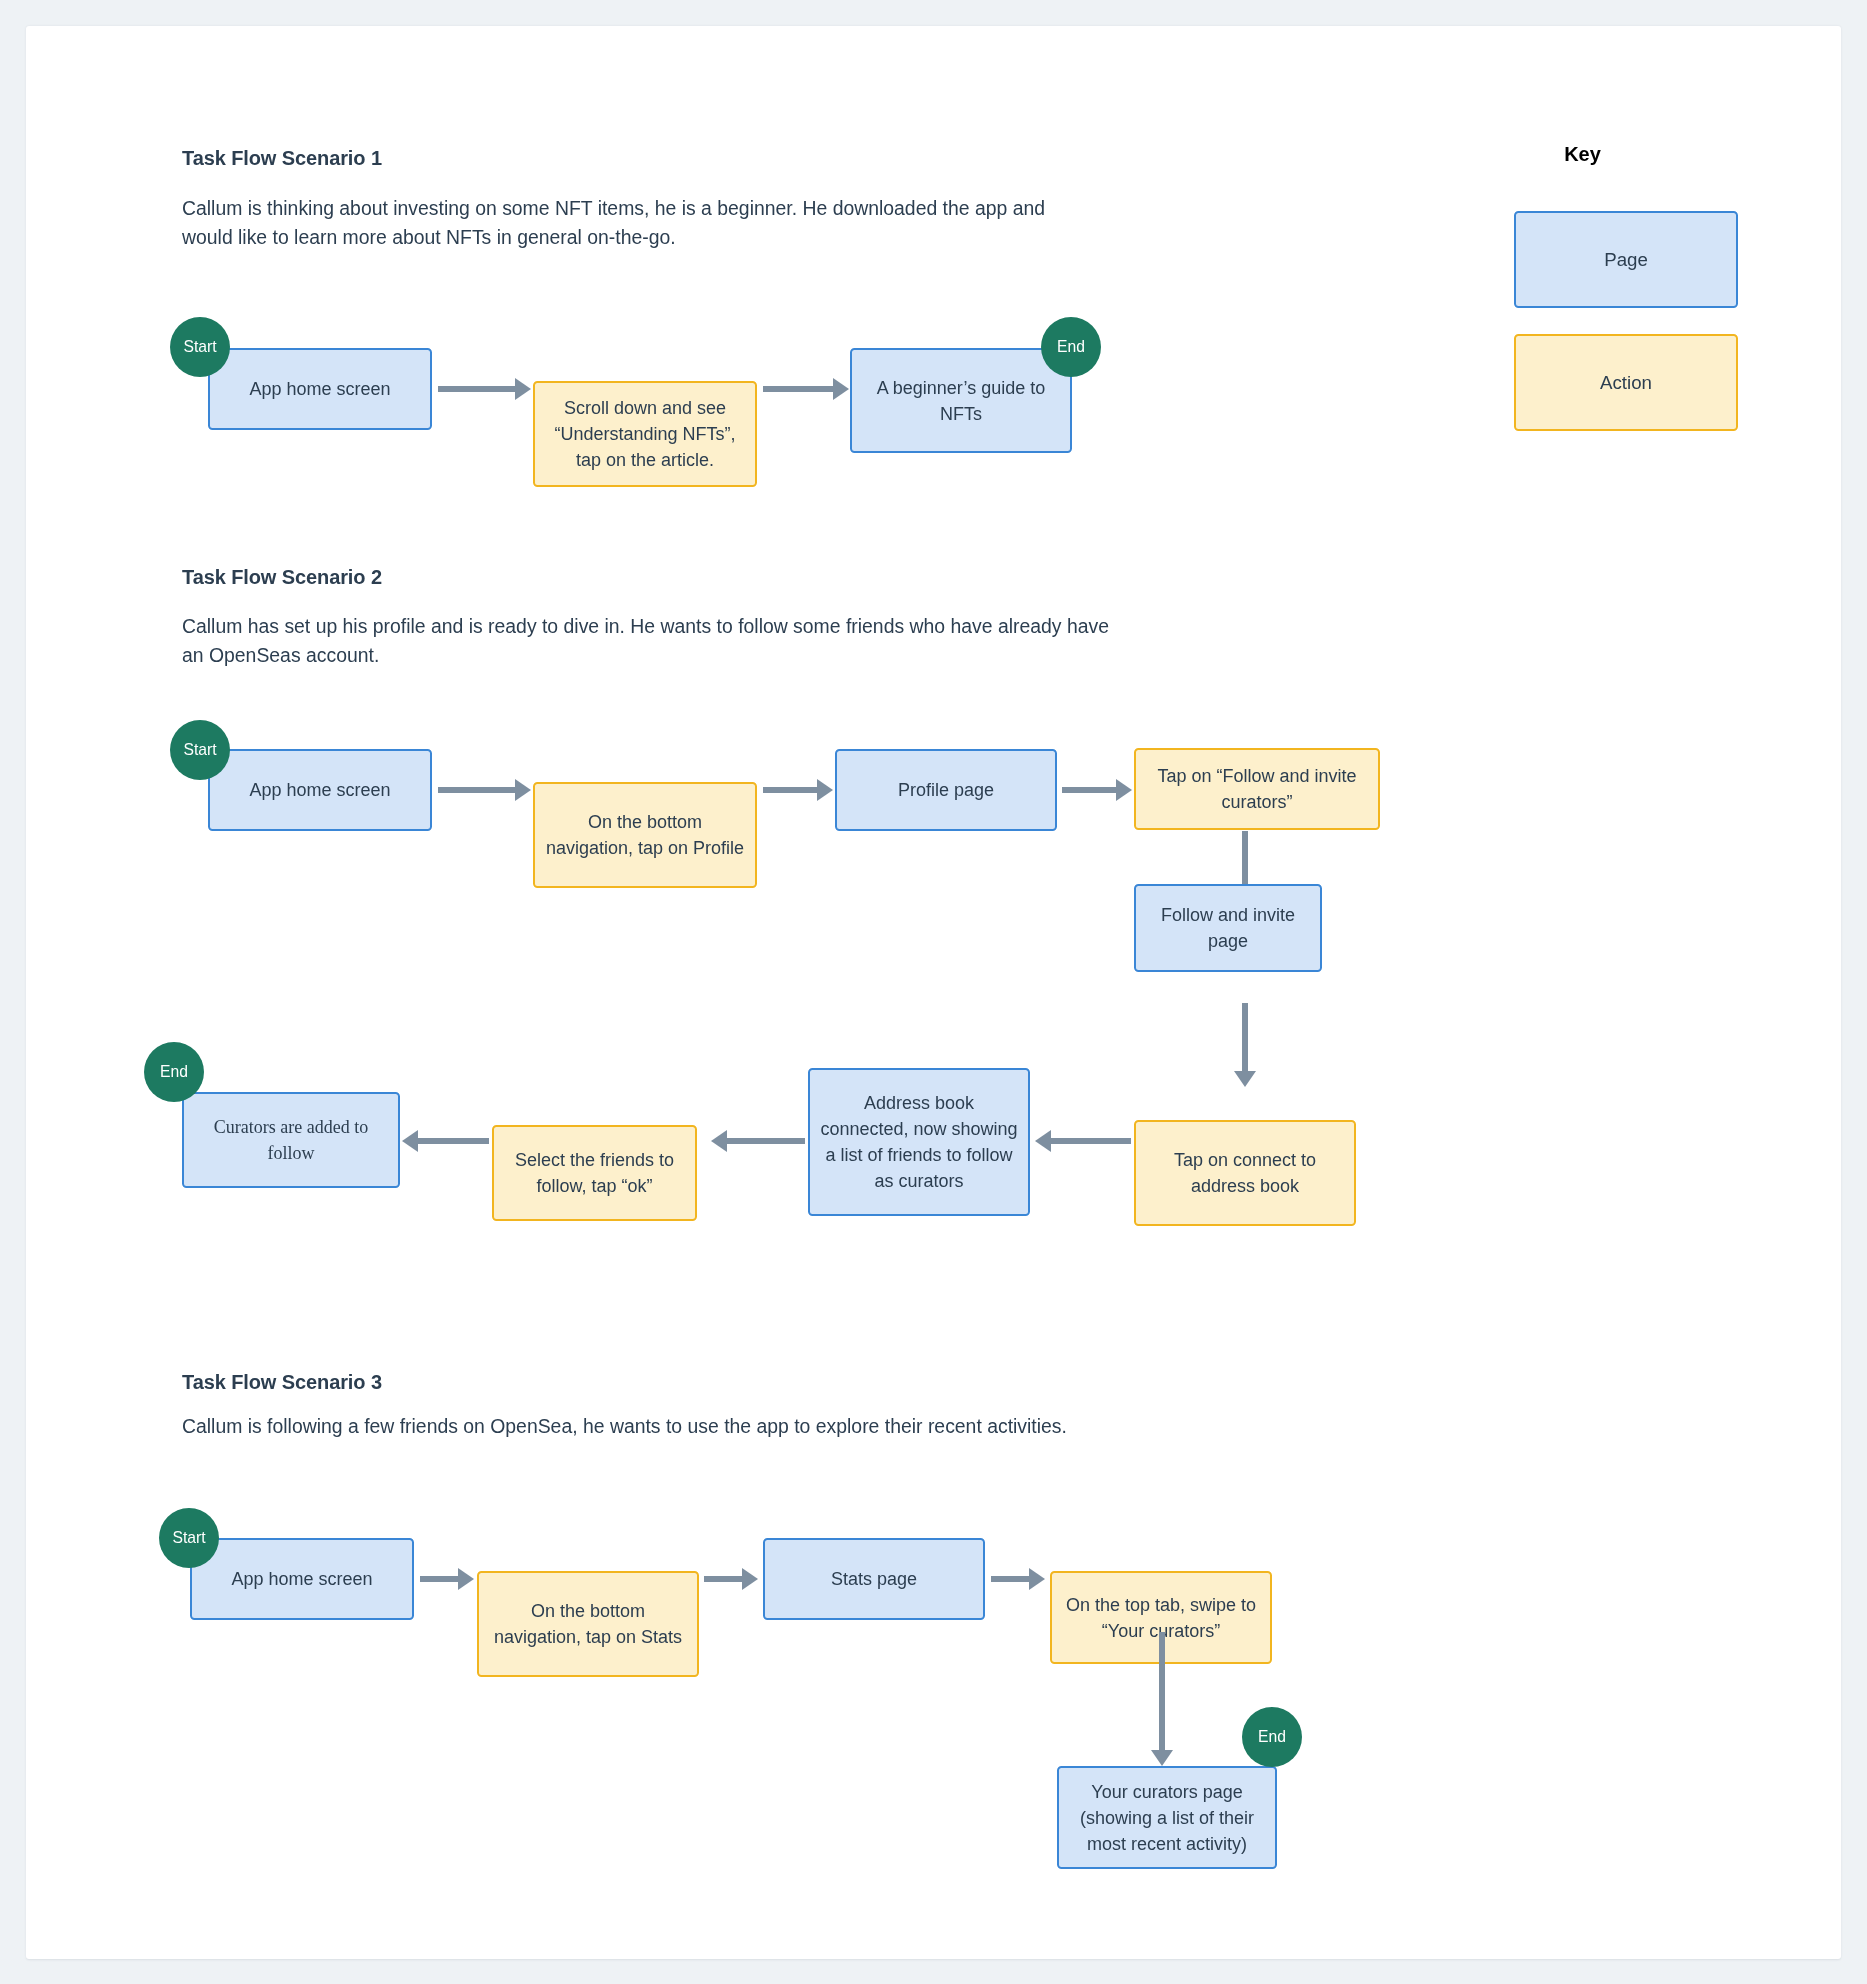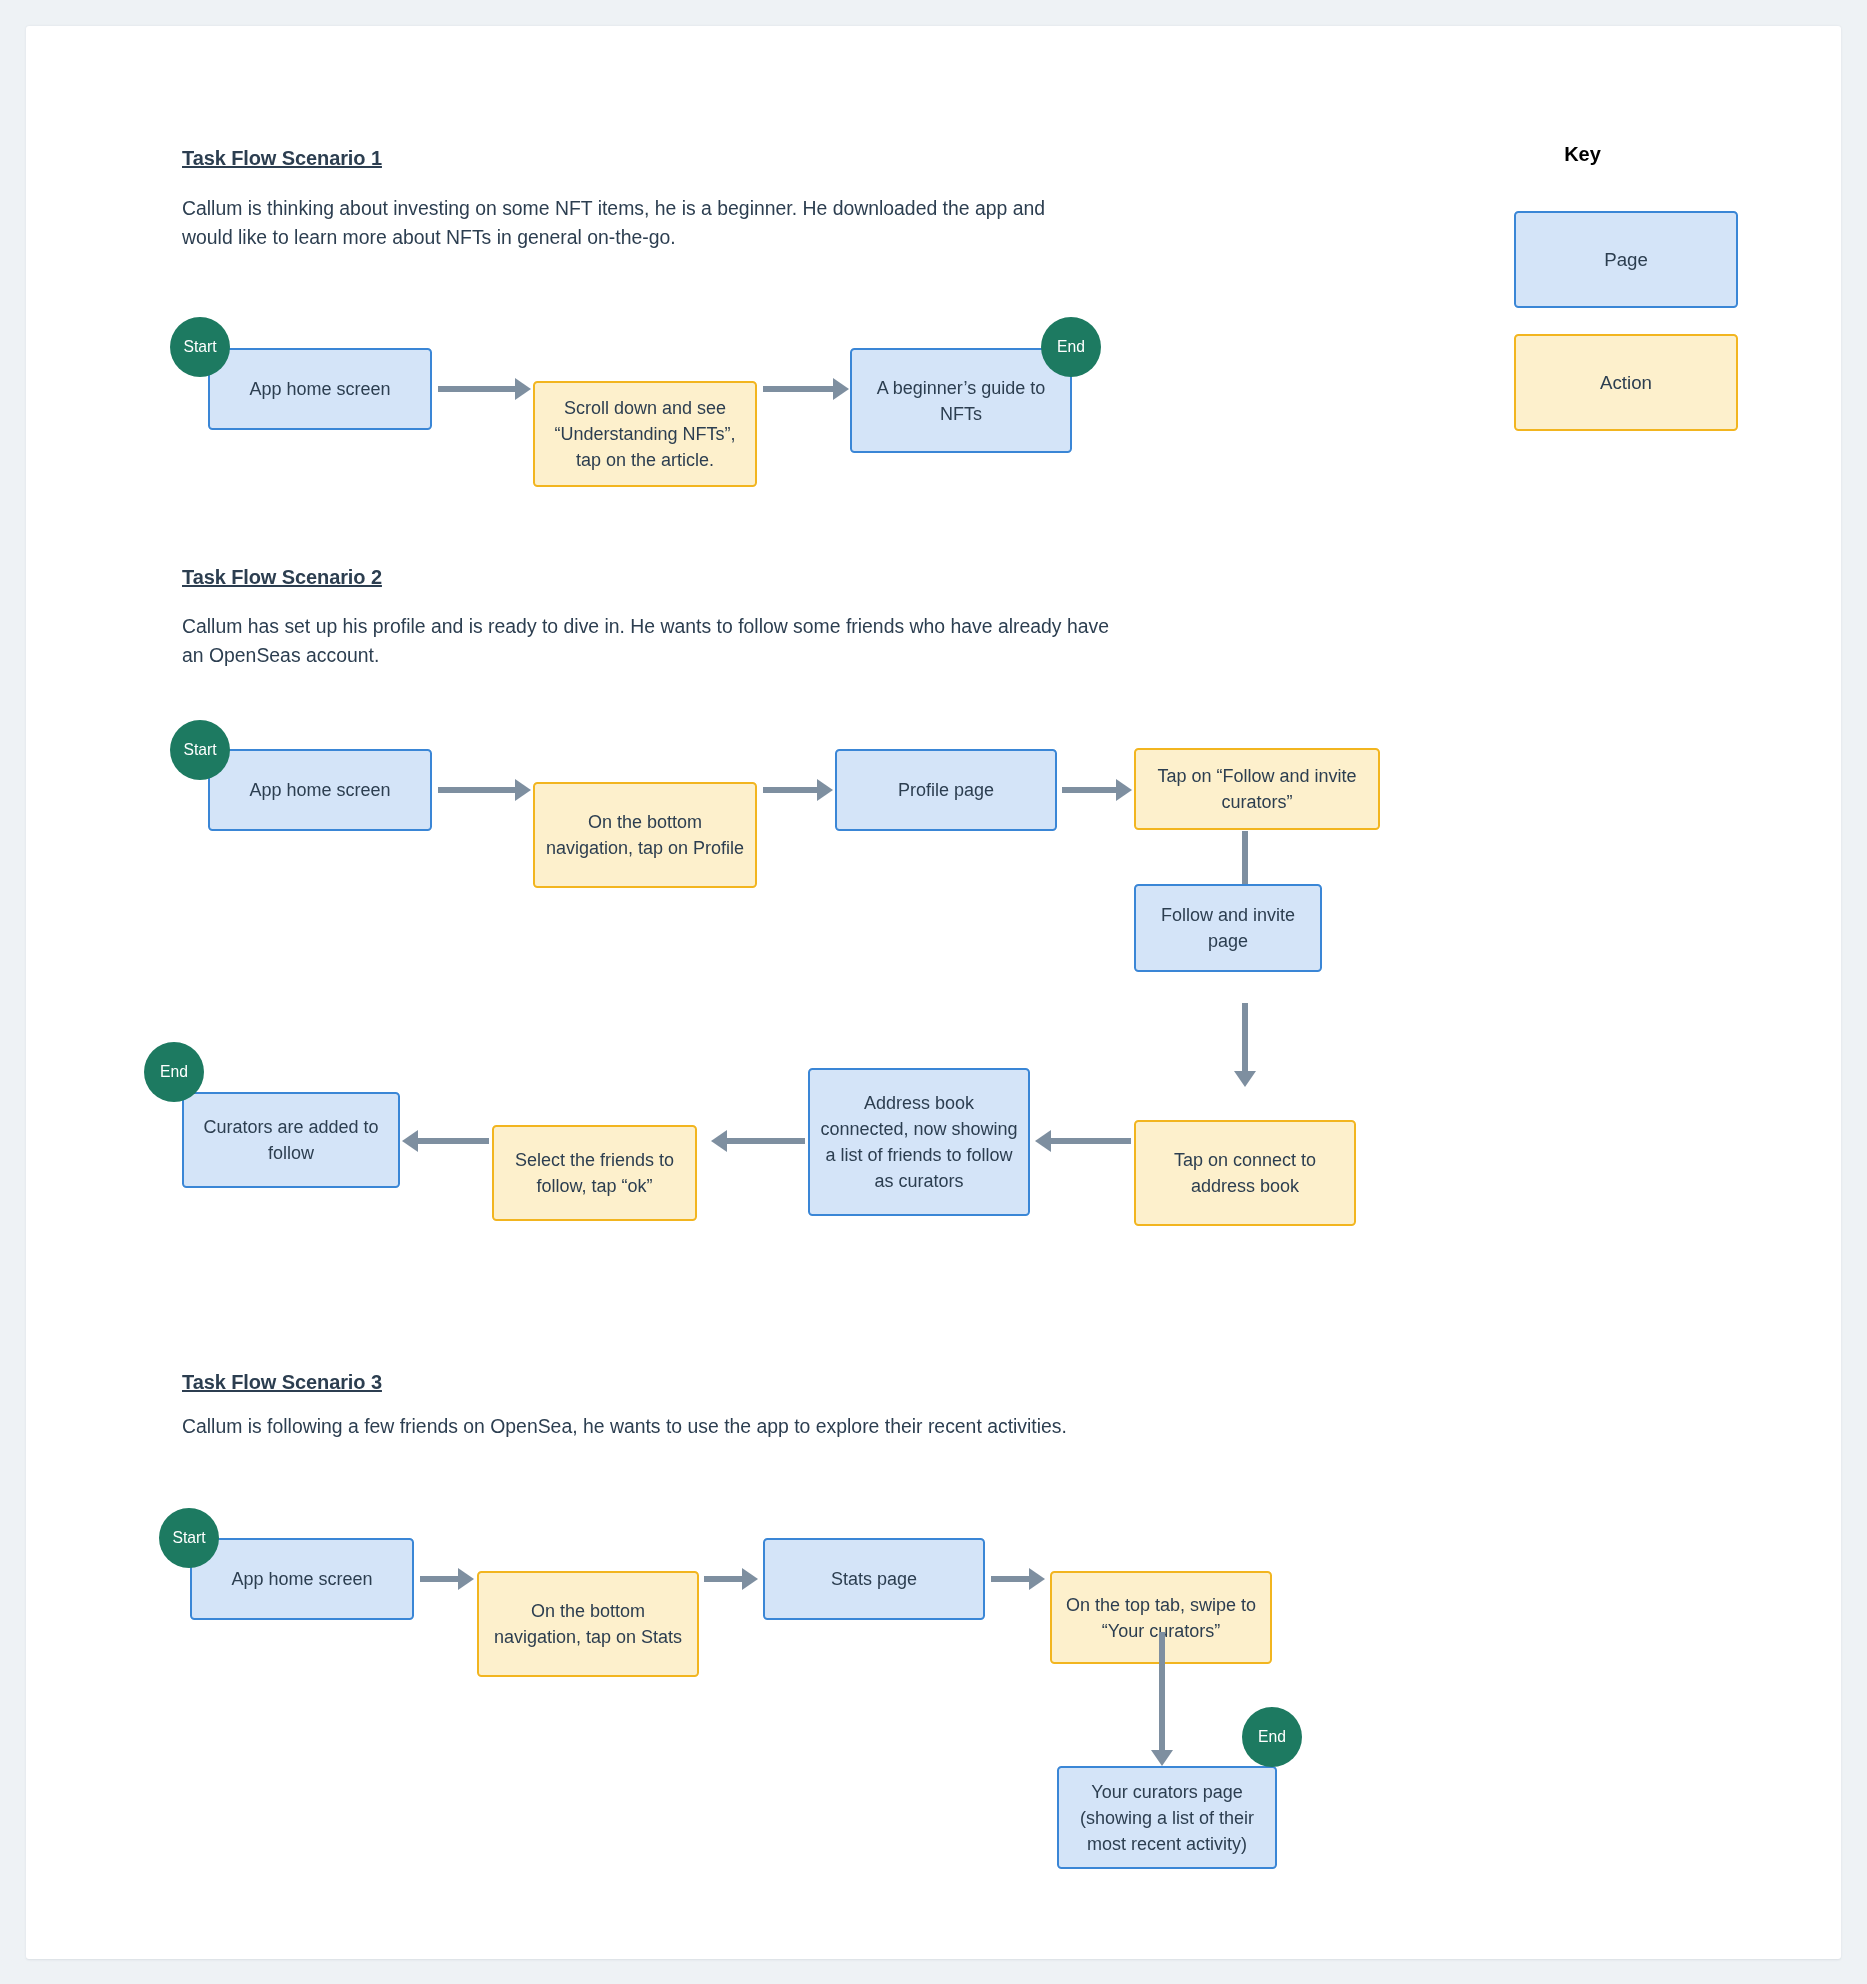--- a/index.html
+++ b/index.html
@@ -20,21 +20,20 @@
   }
 
   
   .sec-title {
     position: absolute;
     font-size: 20px;
     font-weight: bold;
     color: #2c3e50;
     letter-spacing: -0.1px;
     white-space: nowrap;
-    text-decoration: underline;
   }
   .sec-desc {
     position: absolute;
     font-size: 19.4px;
     line-height: 29px;
     color: #2c3e50;
   }
   .key-title {
     position: absolute;
     font-size: 20px;
@@ -257,21 +256,21 @@
   </div>
 
   <div class="arrow-h left" style="left:402px; top:1126px; width:87px; height:30px;">
     <span class="shaft"></span>
     <span class="head"></span>
   </div>
 
   <div class="term" style="left:144px; top:1042px;">
     <span>End</span>
   </div>
-  <div class="node page" style="left:182px; top:1092px; width:218px; height:96px;">
+  <div class="node page" style="left:182px; top:1092px; width:218px; height:96px;font-family:Liberation Serif, serif;">
     <span>Curators are added to follow</span>
   </div>
 
   <div class="sec-title" style="left:182px; top:1363px;margin-top:8px;">Task Flow Scenario 3</div>
   <div class="sec-desc" style="left:182px; top:1412px; width:1061px;"> Callum is following a few friends on OpenSea, he wants to use the app to explore their recent activities.</div>
 
   <div class="term" style="left:159px; top:1508px;">
     <span>Start</span>
   </div>
   <div class="node page" style="left:190px; top:1538px; width:224px; height:82px;">

